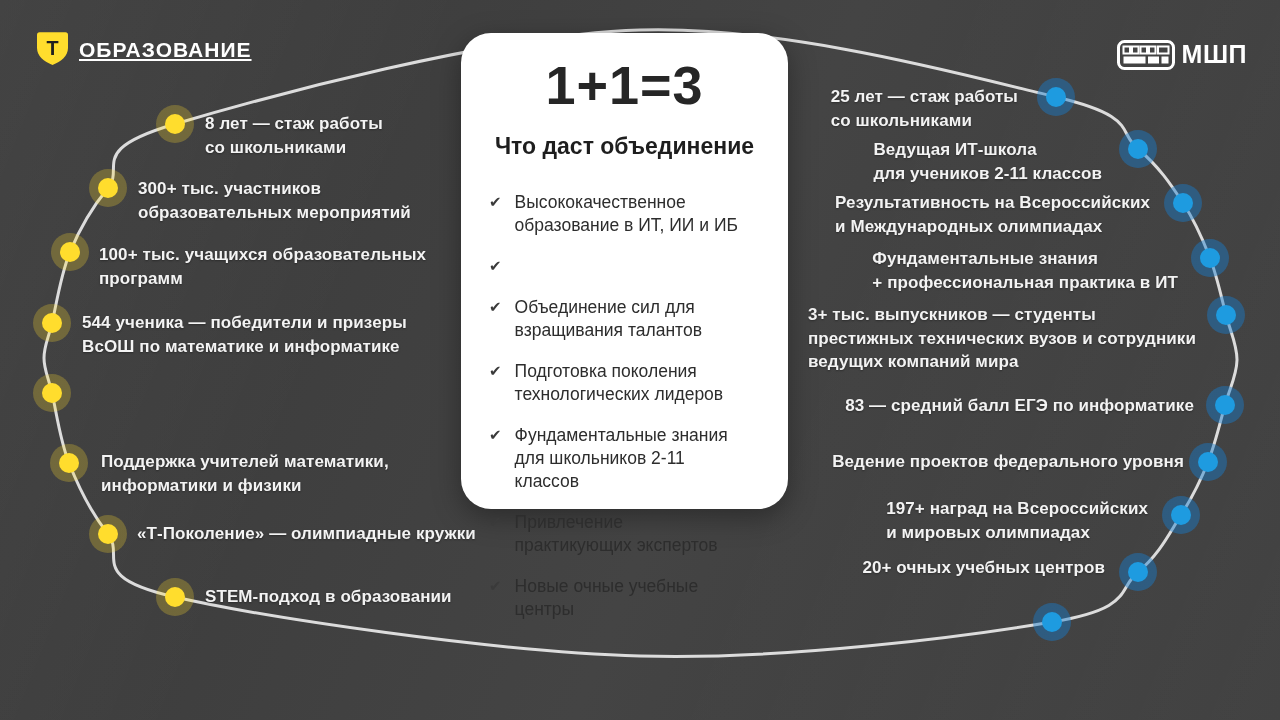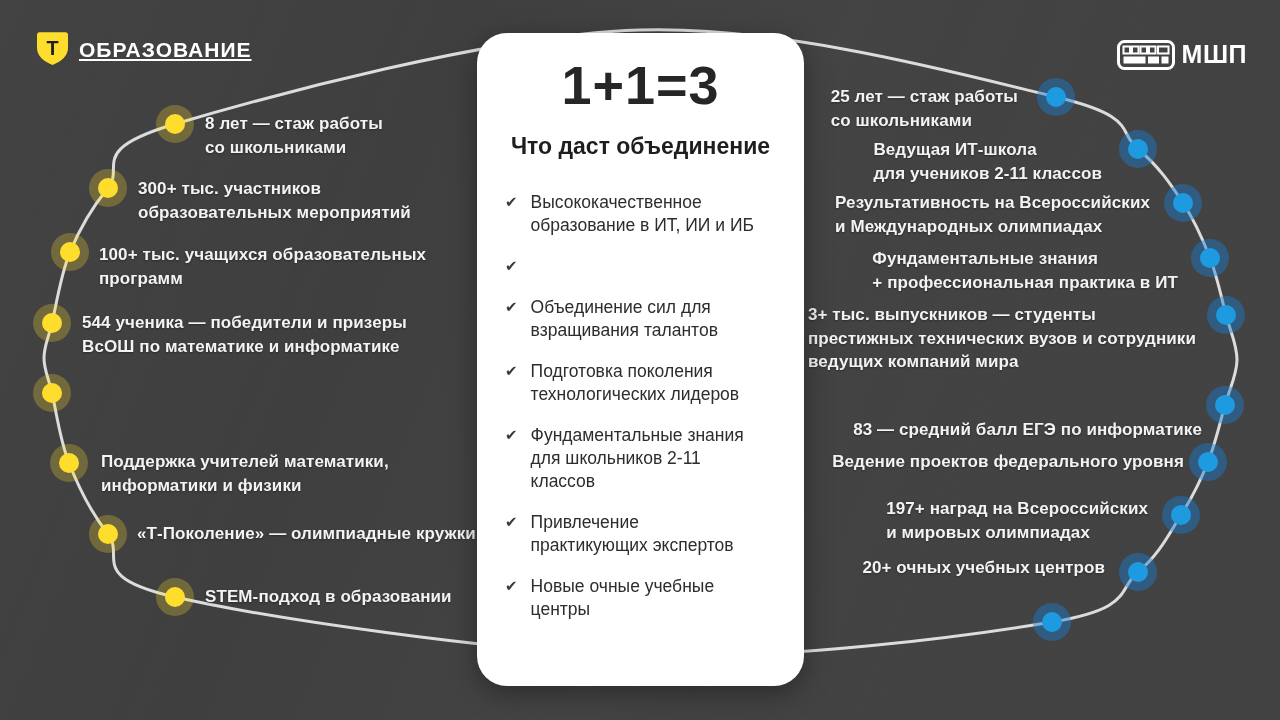--- a/index.html
+++ b/index.html
@@ -23,21 +23,21 @@
     text-shadow:0 1px 2px rgba(0,0,0,0.35);
   }
   .side-label.right{text-align:left;}
   
   .brand-left{position:absolute;left:37px;top:32px;z-index:5;display:flex;align-items:center;gap:11px;}
   .brand-left .wordmark{color:#fff;font-weight:800;font-size:21px;letter-spacing:1px;text-decoration:underline;}
   .brand-right{position:absolute;right:33px;top:40px;z-index:5;display:flex;align-items:flex-start;gap:7px;}
   .brand-right .wordmark{color:#fff;font-weight:800;font-size:25px;letter-spacing:0.5px;}
   
   .card{
-    position:absolute;left:477px;top:33px;width:327px;height:653px;z-index:4;
+    position:absolute;left:461px;top:33px;width:327px;height:476px;z-index:4;
     background:var(--card-bg,#fff);border-radius:30px;box-sizing:border-box;
     padding:24px 28px 0 28px;box-shadow:0 8px 28px rgba(0,0,0,0.35);
   }
   .card-title{text-align:center;font-size:54px;line-height:56px;font-weight:800;color:#262626;letter-spacing:1px;}
   .card-subtitle{text-align:center;font-size:23px;line-height:30px;font-weight:800;color:#1e1e1e;margin-top:18px;}
   .card-list{margin-top:30px;display:flex;flex-direction:column;gap:18px;}
   .card-item{display:flex;gap:13px;align-items:flex-start;}
   .card-item .check{
     font-family:"DejaVu Sans",sans-serif;font-size:15px;line-height:23px;color:#3a3a3a;flex:0 0 auto;
   }
@@ -112,21 +112,21 @@
 со школьниками</div>
   <div class="side-label right" style="right:178px;top:138px;">Ведущая ИТ-школа
 для учеников 2-11 классов</div>
   <div class="side-label right" style="right:130px;top:191px;">Результативность на Всероссийских
 и Международных олимпиадах</div>
   <div class="side-label right" style="right:102px;top:247px;">Фундаментальные знания
 + профессиональная практика в ИТ</div>
   <div class="side-label right" style="right:84px;top:303px;">3+ тыс. выпускников — студенты
 престижных технических вузов и сотрудники
 ведущих компаний мира</div>
-  <div class="side-label right" style="right:78px;top:394px;margin-top:24px;">83 — средний балл ЕГЭ по информатике</div>
+  <div class="side-label right" style="right:86px;top:394px;">83 — средний балл ЕГЭ по информатике</div>
   <div class="side-label right" style="right:96px;top:450px;">Ведение проектов федерального уровня</div>
   <div class="side-label right" style="right:132px;top:497px;">197+ наград на Всероссийских
 и мировых олимпиадах</div>
   <div class="side-label right" style="right:175px;top:556px;">20+ очных учебных центров</div>
 
   <div class="card">
     <div class="card-title">1+1=3</div>
     <div class="card-subtitle">Что даст объединение</div>
     <div class="card-list">
       <div class="card-item">

